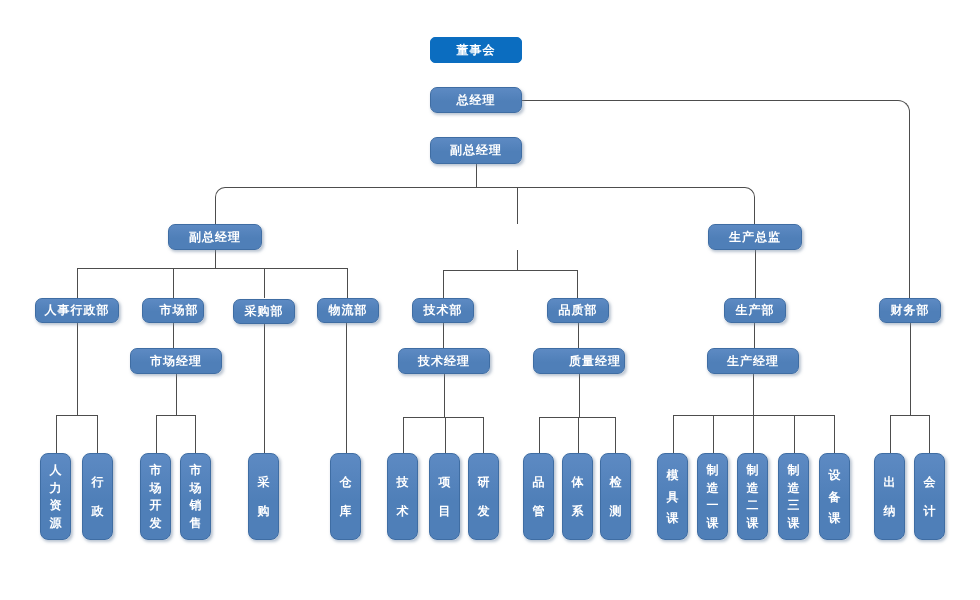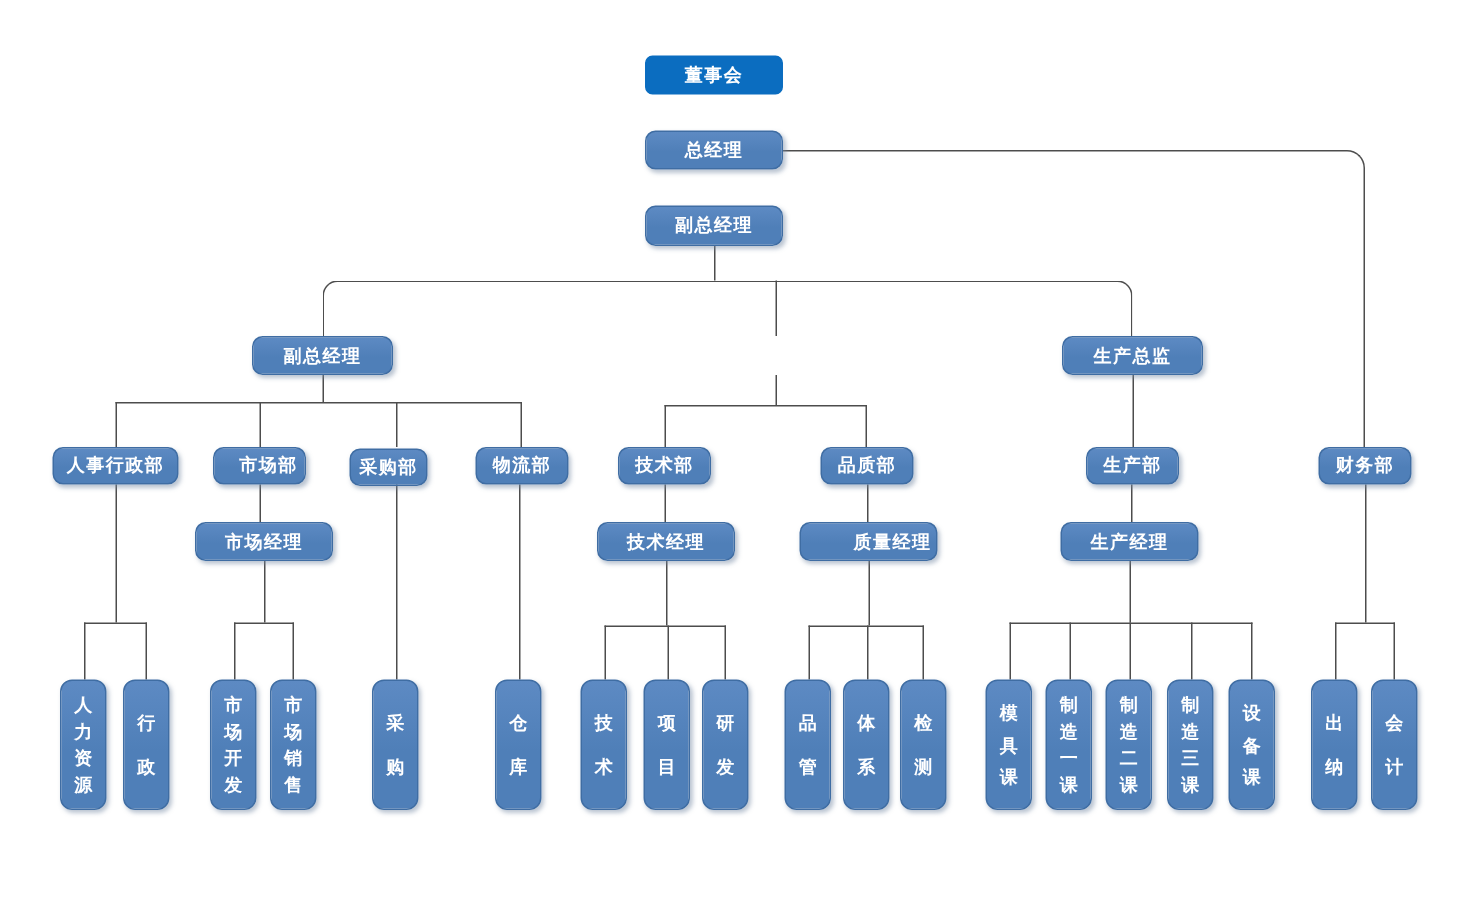--- a/index.html
+++ b/index.html
@@ -100,21 +100,21 @@
 
   <div class="node root" style="left:430px;top:37px;width:92px;height:26px;">董事会</div>
   <div class="node" style="left:430px;top:87px;width:92px;height:26px;">总经理</div>
   <div class="node" style="left:430px;top:137px;width:92px;height:27px;">副总经理</div>
 
   <div class="node" style="left:168px;top:224px;width:94px;height:26px;">副总经理</div>
   <div class="node" style="left:708px;top:224px;width:94px;height:26px;">生产总监</div>
 
   <div class="node" style="left:35px;top:298px;width:84px;height:25px;">人事行政部</div>
   <div class="node" style="left:142px;top:298px;width:62px;height:25px;padding-left:12px;">市场部</div>
-  <div class="node" style="left:233px;top:299px;width:52px;height:25px;">采购部</div>
+  <div class="node" style="left:233px;top:299px;width:62px;height:25px;">采购部</div>
   <div class="node" style="left:317px;top:298px;width:62px;height:25px;">物流部</div>
   <div class="node" style="left:412px;top:298px;width:62px;height:25px;">技术部</div>
   <div class="node" style="left:547px;top:298px;width:62px;height:25px;">品质部</div>
   <div class="node" style="left:724px;top:298px;width:62px;height:25px;">生产部</div>
   <div class="node" style="left:879px;top:298px;width:62px;height:25px;">财务部</div>
 
   <div class="node" style="left:398px;top:348px;width:92px;height:26px;">技术经理</div>
   <div class="node" style="left:130px;top:348px;width:92px;height:26px;">市场经理</div>
   <div class="node" style="left:533px;top:348px;width:92px;height:26px;padding-left:32px;">质量经理</div>
   <div class="node" style="left:707px;top:348px;width:92px;height:26px;">生产经理</div>

